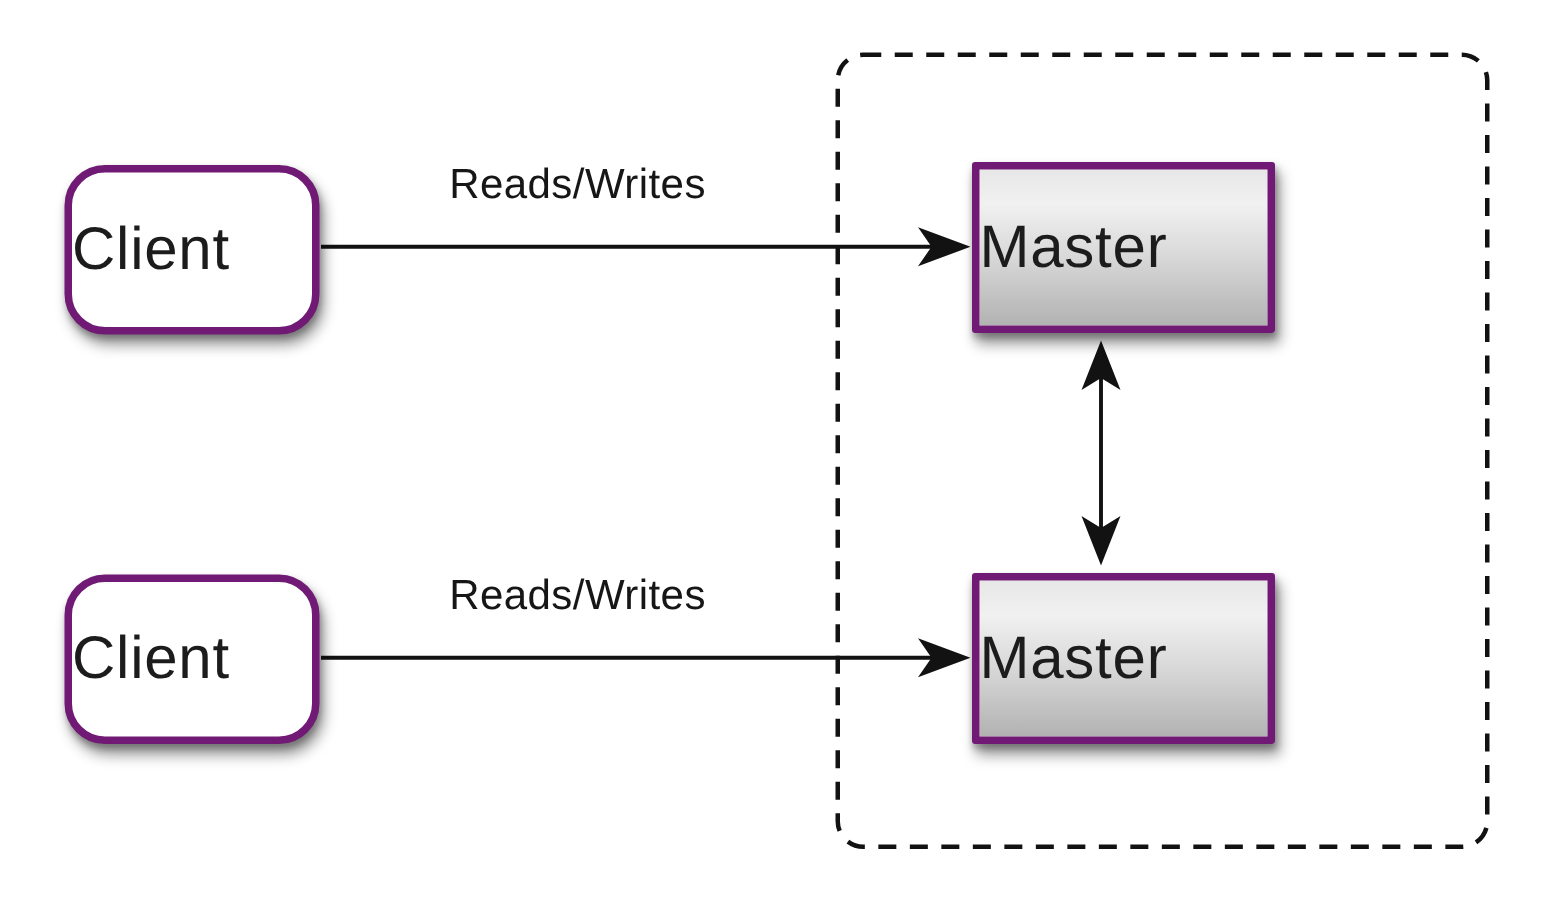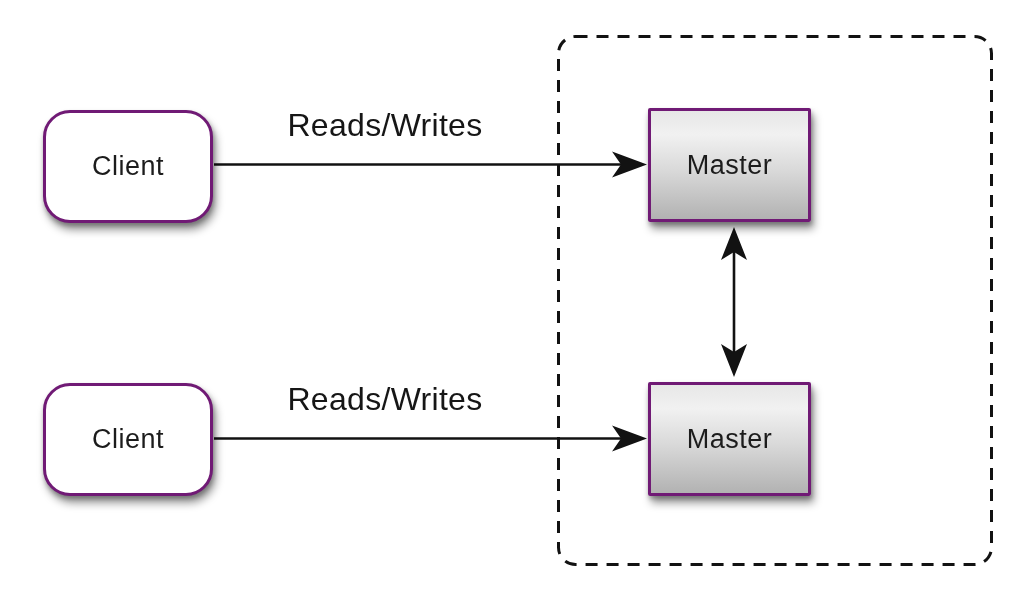--- a/index.html
+++ b/index.html
@@ -21,49 +21,48 @@
     top: 0;
     width: 1028px;
     height: 610px;
     pointer-events: none;
   }
   .node {
     position: absolute;
     box-sizing: border-box;
     display: flex;
     align-items: center;
-    justify-content: center;
-    border: 3px solid #701a75;
+    border: 5px solid #701a75;
     color: #1c1c1c;
-    font-size: 27px;
+    font-size: 40px;
     letter-spacing: 0.5px;
     box-shadow: 3px 7px 9px rgba(0,0,0,0.40), 1px 3px 4px rgba(0,0,0,0.25);
   }
   .client-node {
     left: 43px;
     width: 170px;
     height: 113px;
     border-radius: 27px;
     background: #ffffff;
   }
   .client-node.first  { top: 110px; }
   .client-node.second { top: 383px; }
   .master-node {
     left: 648px;
-    width: 163px;
+    width: 202px;
     height: 114px;
     border-radius: 2px;
     background: linear-gradient(180deg, #e7e7e7 0%, #f1f1f1 22%, #d9d9d9 55%, #b2b2b2 100%);
   }
   .master-node.first  { top: 108px; }
   .master-node.second { top: 382px; }
   .edge-label {
     position: absolute;
     color: #161616;
-    font-size: 32px;
+    font-size: 28px;
     letter-spacing: 0.3px;
     white-space: nowrap;
   }
   .edge-label.rw-1 { left: 262px; top: 107px; width: 246px; text-align: center; }
   .edge-label.rw-2 { left: 262px; top: 381px; width: 246px; text-align: center; }
   .edge-label.repl { left: 763px; top: 285px; }
 </style>
 </head>
 <body>
 

